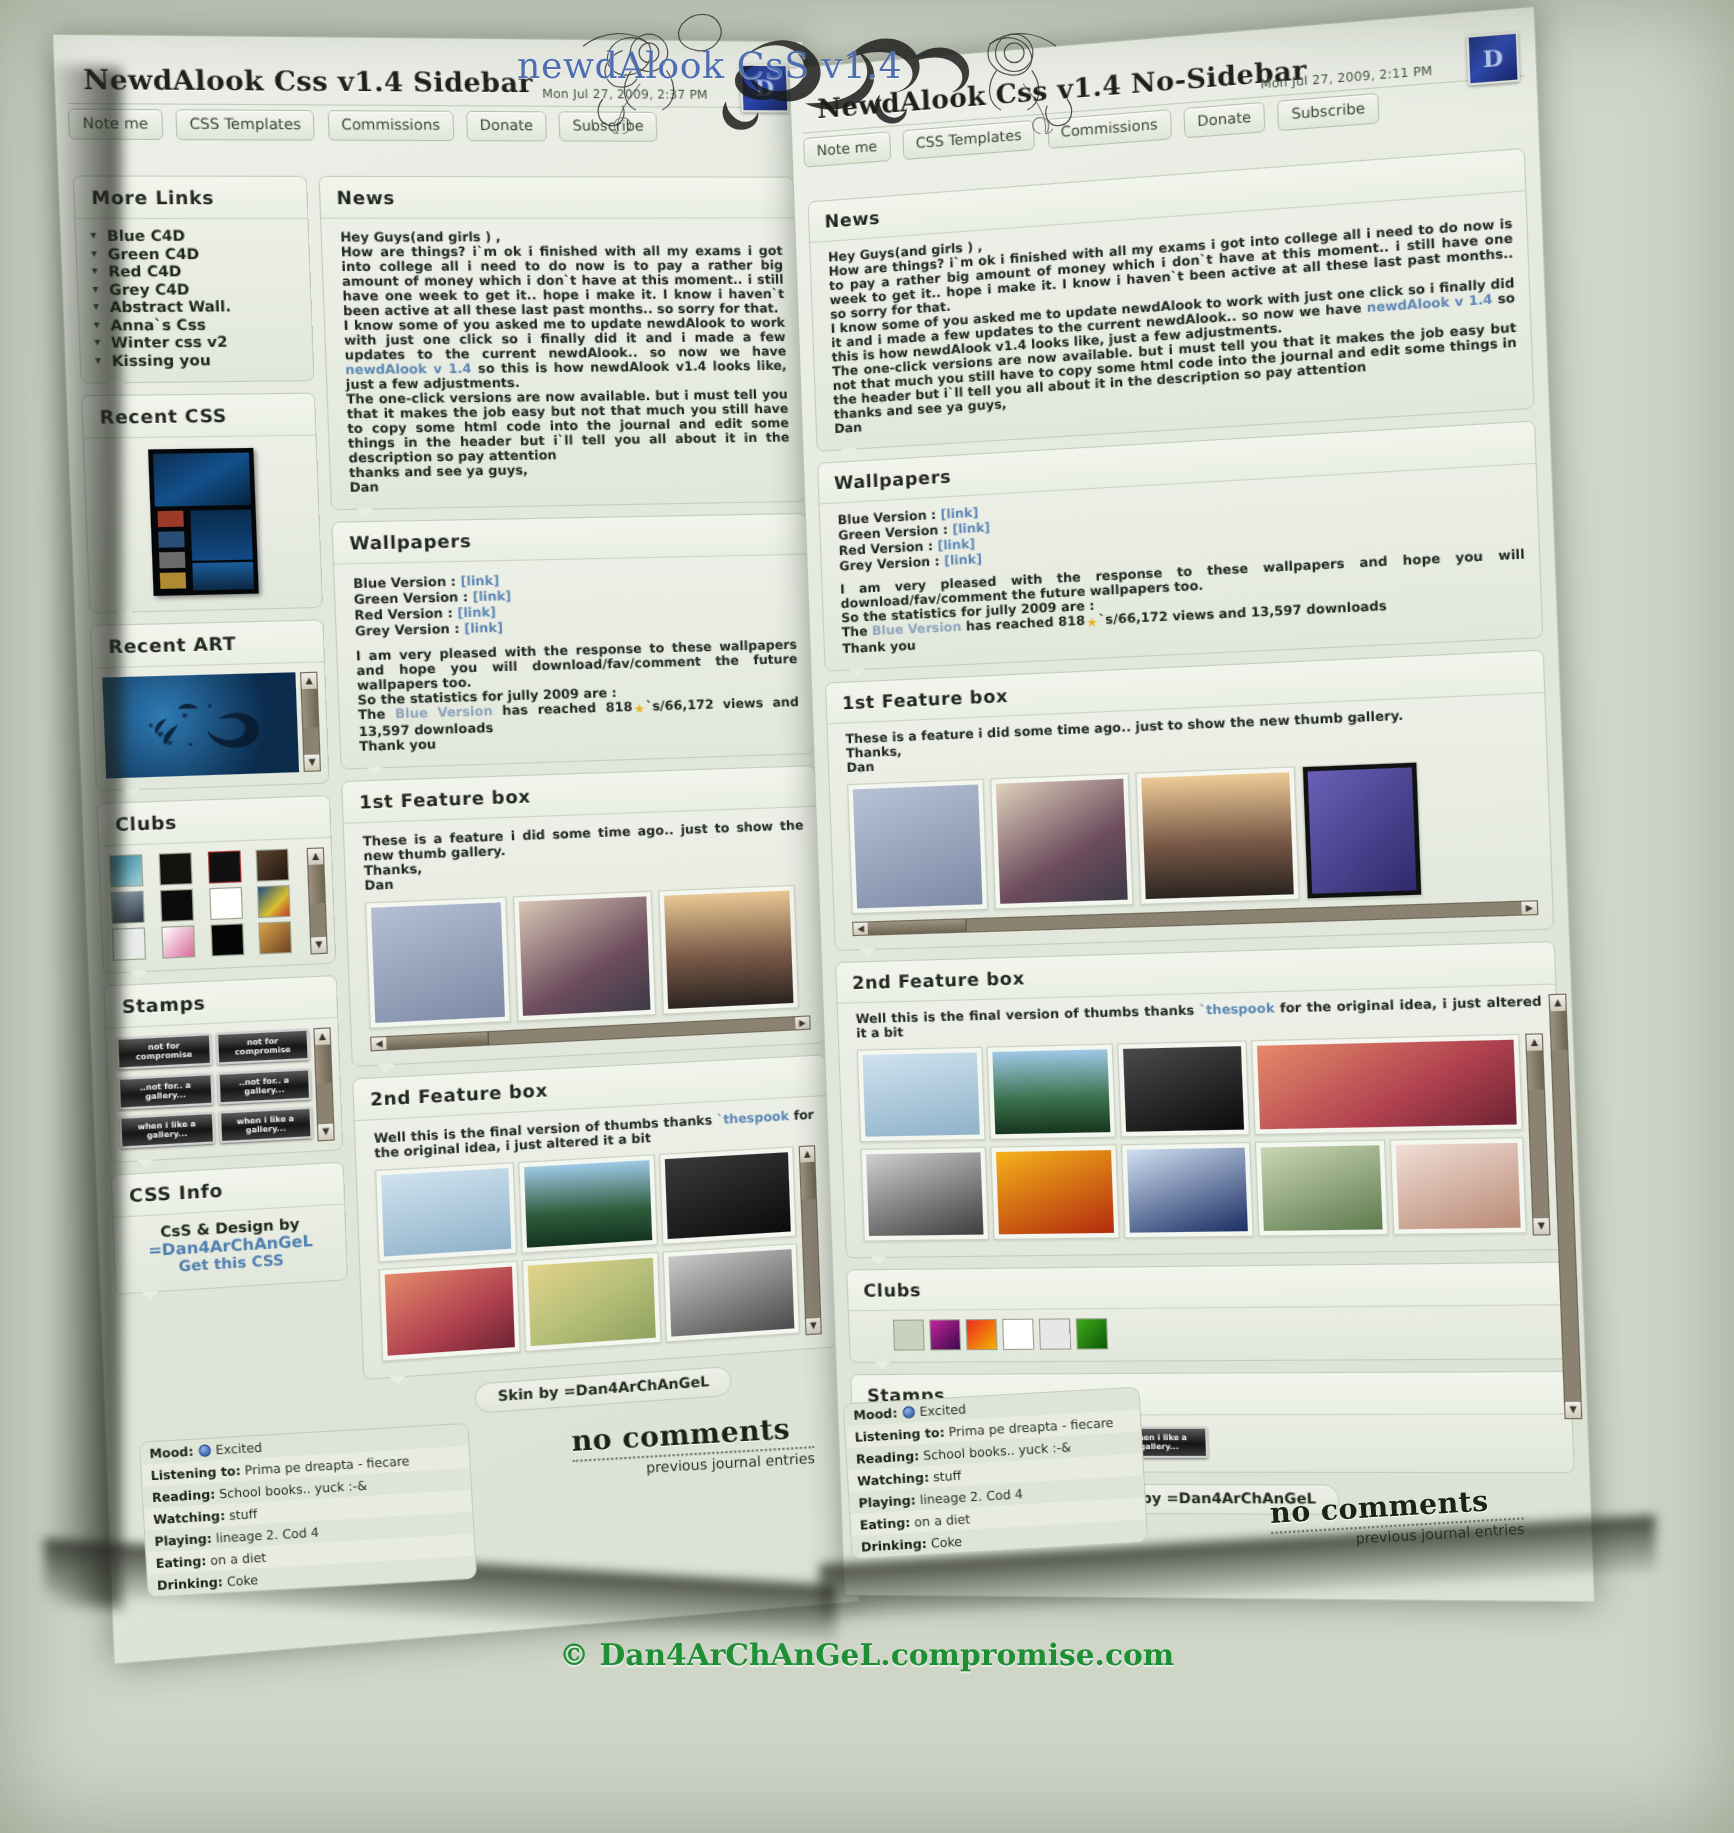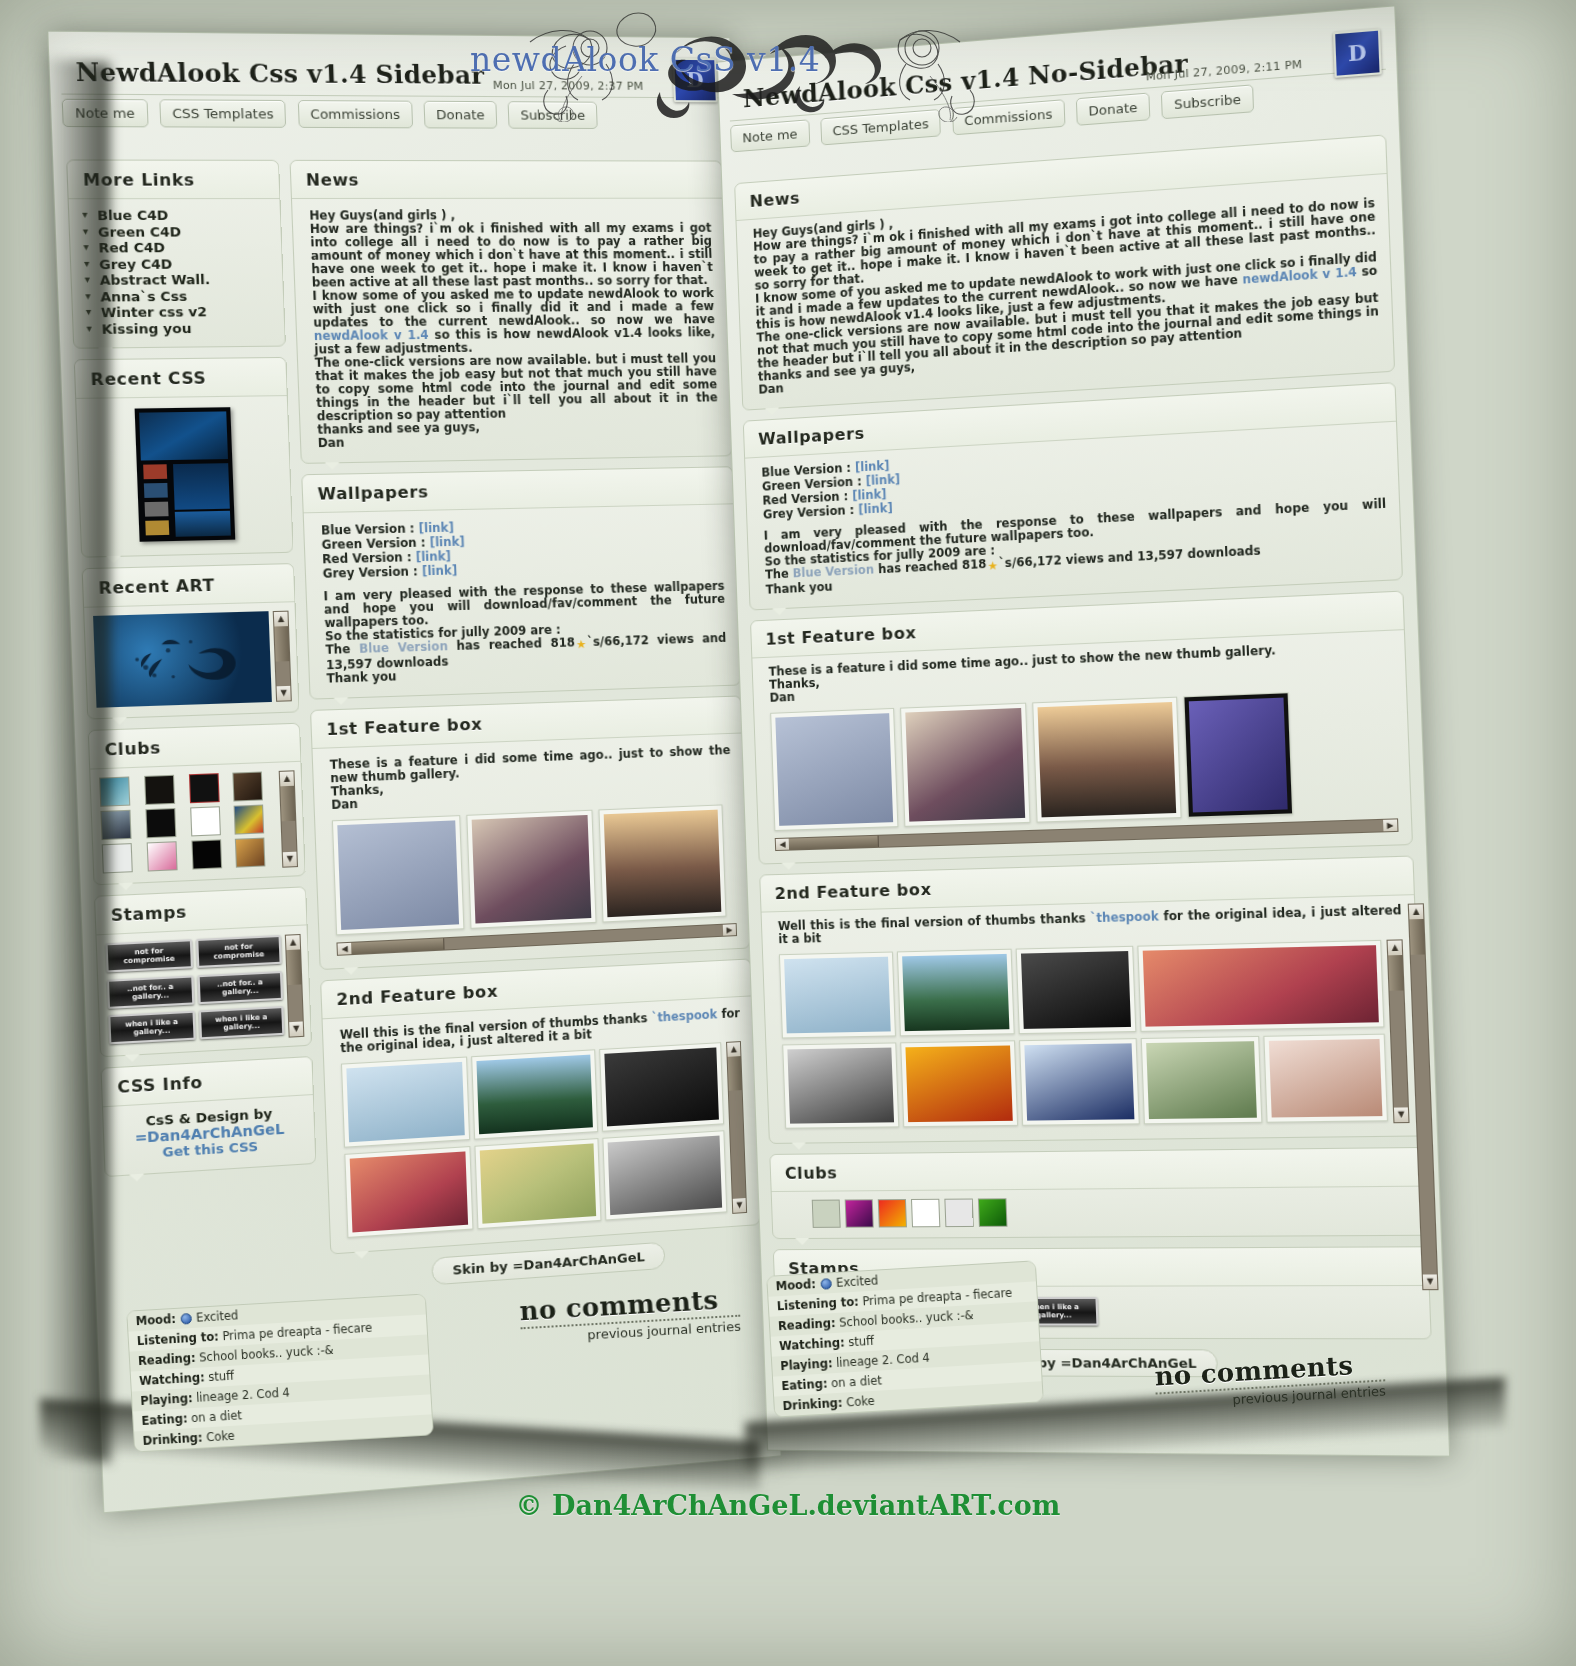--- a/index.html
+++ b/index.html
@@ -720,16 +720,16 @@
       <div><b>Drinking:</b>
         <span>Coke</span></div>
     </div>
   </div>
 
   <div class="float-nc-r">
     <div class="nocomments">no comments</div>
     <div class="prevj">previous journal entries</div>
   </div>
 
-  <div class="footer">© Dan4ArChAnGeL.deviantART.com</div>
+  <div class="footer">© Dan4ArChAnGeL.compromise.com</div>
 
   <div class="vignette"></div>
 </div>
 
 </body></html>

